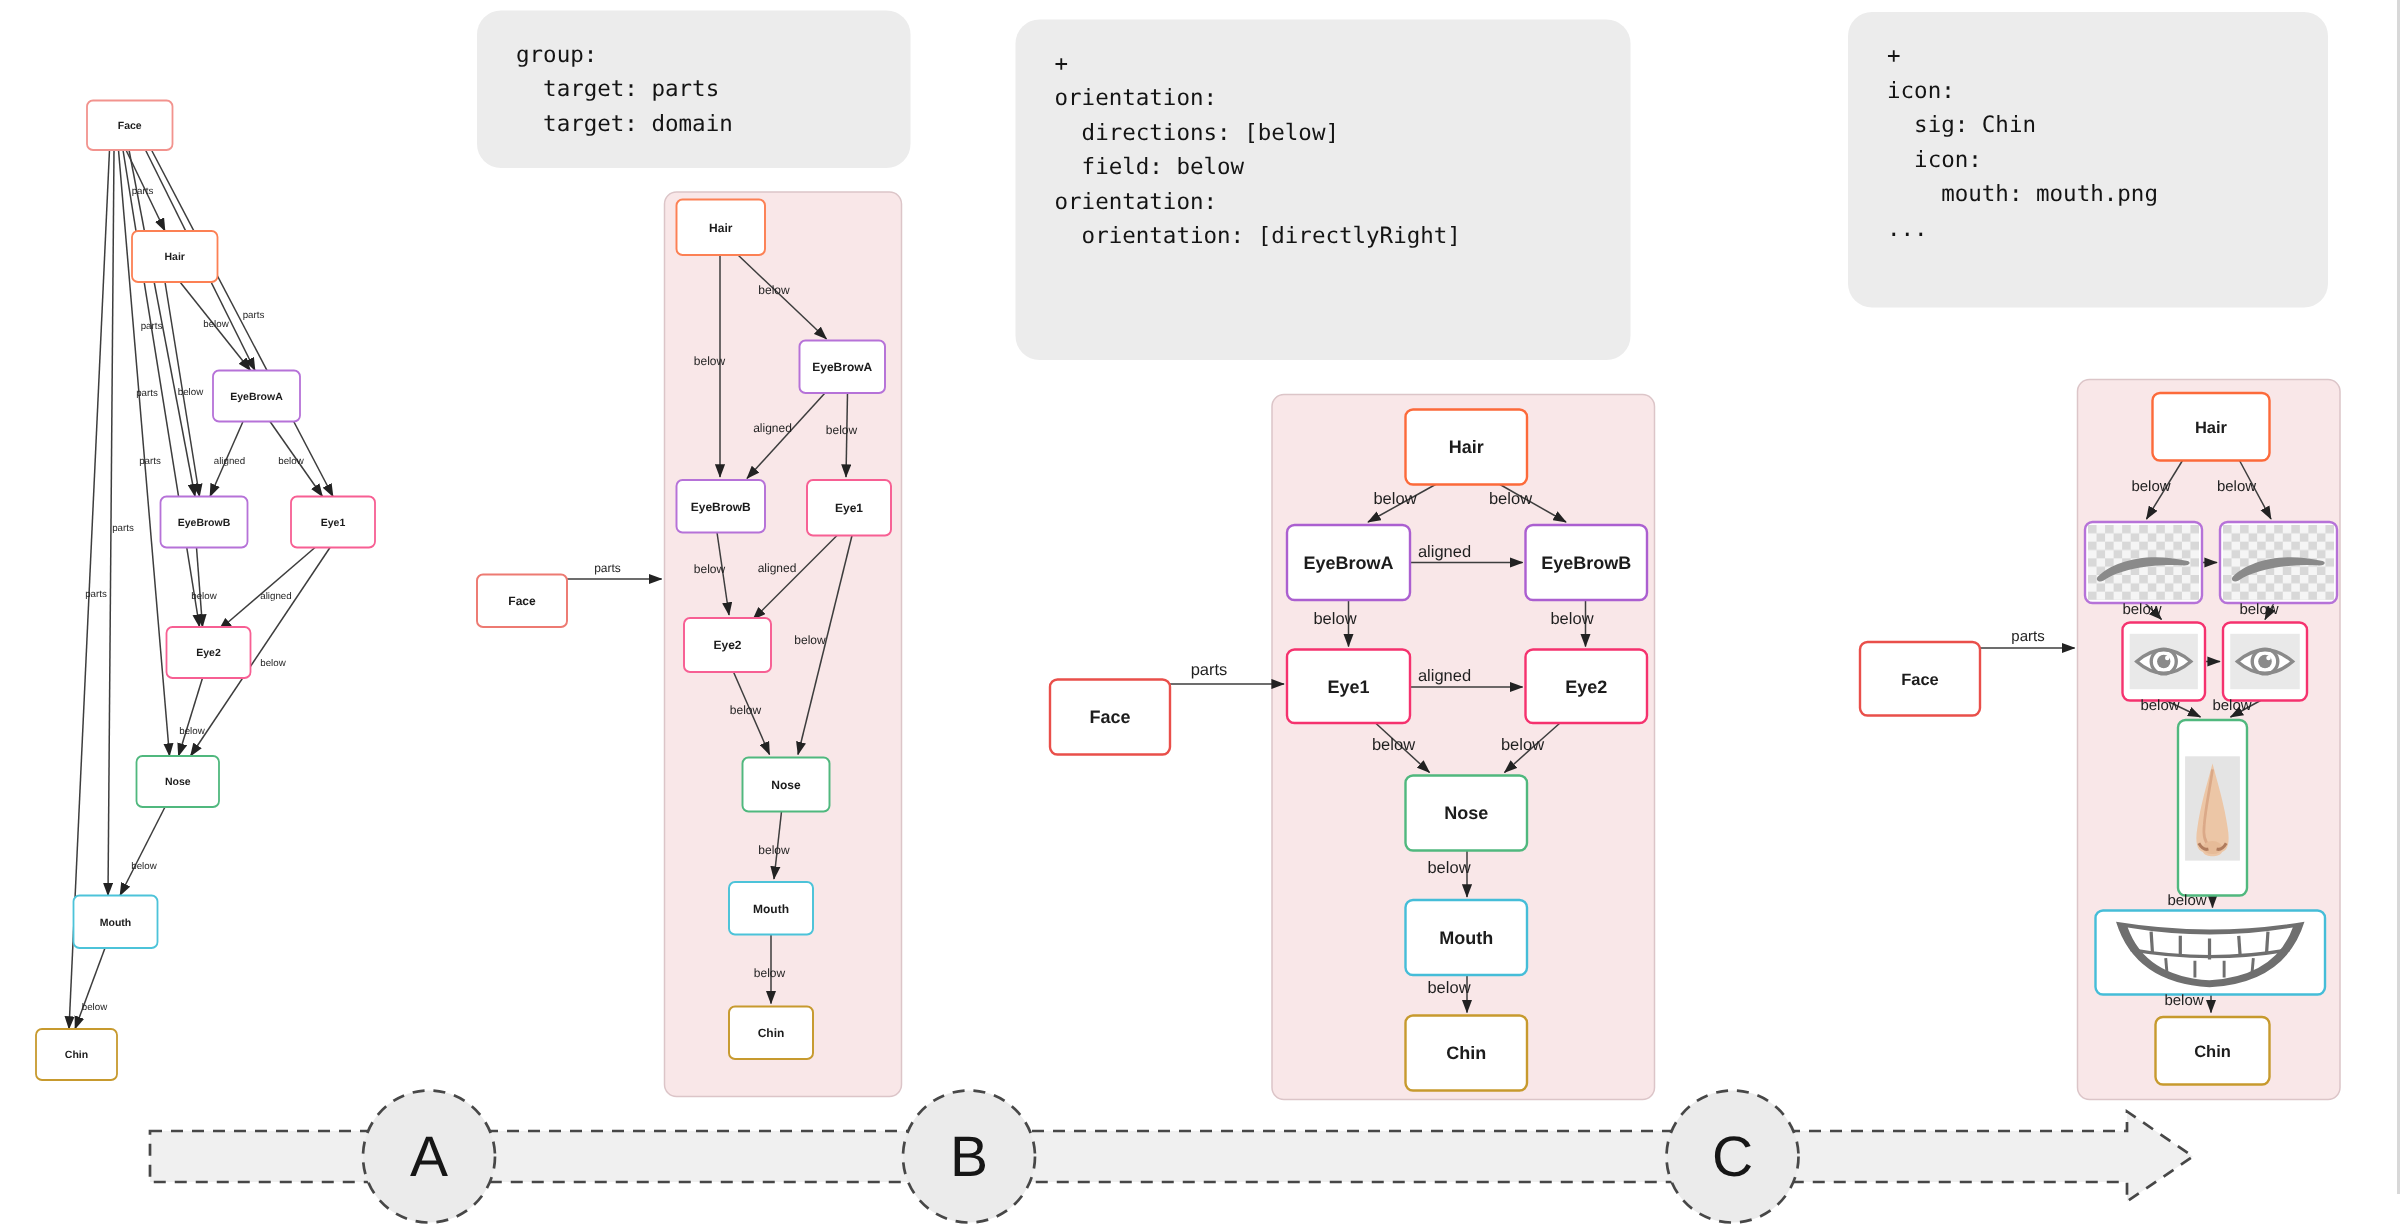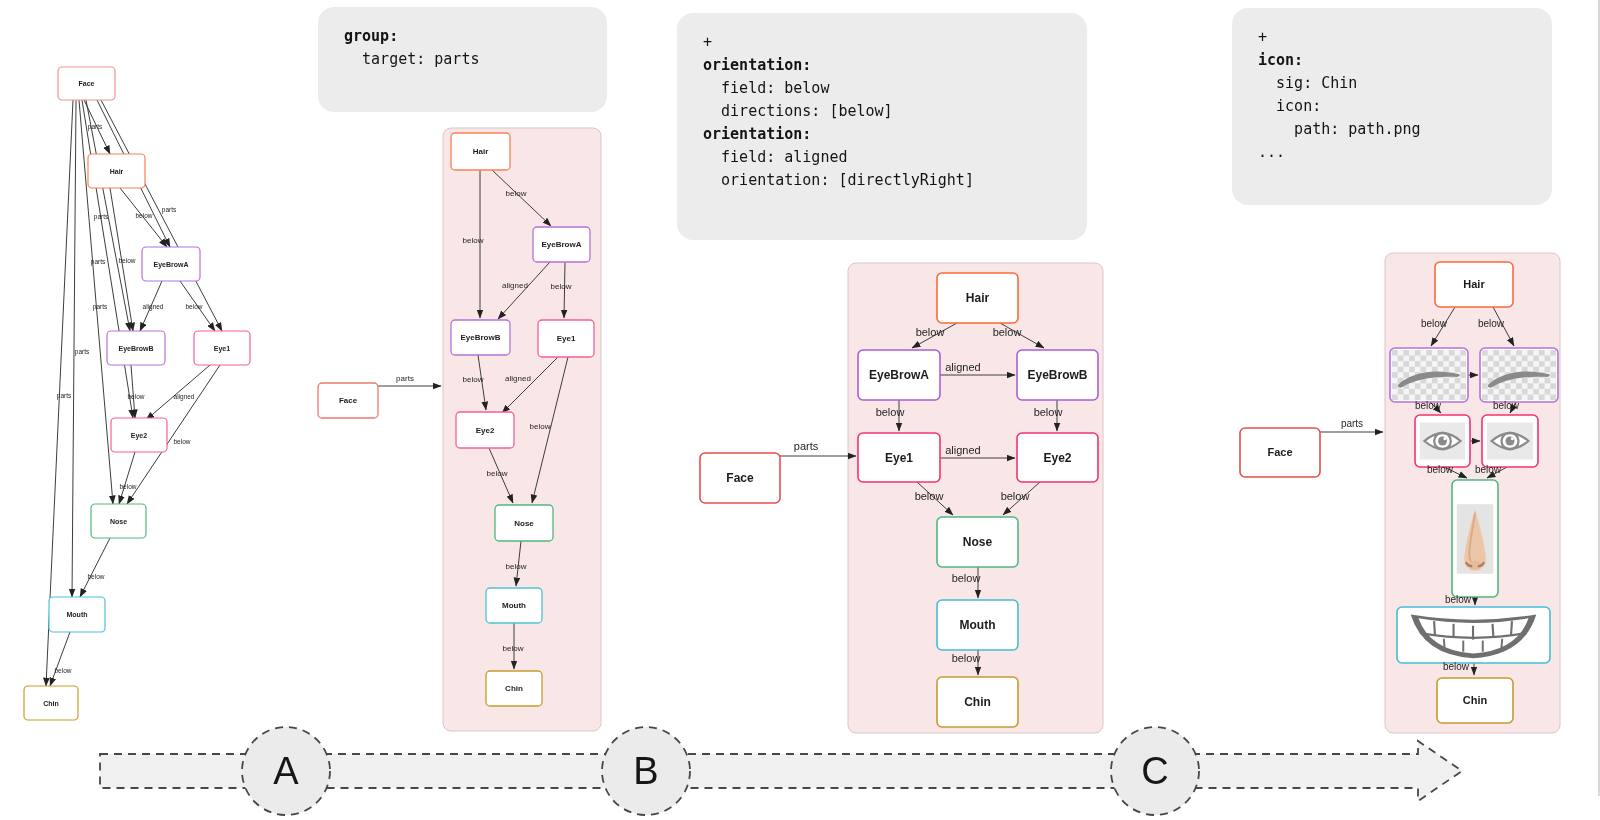--- a/index.html
+++ b/index.html
@@ -5,21 +5,21 @@
   html,body{margin:0;padding:0}
   body{width:1600px;height:820px;position:relative;background:#ffffff;
        font-family:"Liberation Sans",sans-serif;overflow:hidden}
   #canvas{position:absolute;left:0;top:0;width:1600px;height:820px}
   svg text{font-family:"Liberation Sans",sans-serif}
   .codeblock{position:absolute;background:#ececec;border-radius:16px;
        padding:18px 26px;font-family:"DejaVu Sans Mono",monospace;
        font-size:15px;line-height:23px;color:#141414;white-space:pre;
        box-sizing:border-box}
   .cl{white-space:pre}
-  .cl.b{font-weight:bold}
+  .cl.b{font-weight:normal}
   #cb0{left:318px;top:7px;width:289px;height:105px}
   #cb1{left:677px;top:13px;width:410px;height:227px}
   #cb2{left:1232px;top:8px;width:320px;height:197px}
   .right-edge{position:absolute;right:0;top:0;width:2px;height:796px;background:#d8d8d8}
 </style>
 </head>
 <body>
 
 <svg id="canvas" viewBox="0 0 1600 820" xmlns="http://www.w3.org/2000/svg">
   <defs>
@@ -321,16 +321,16 @@
     </g>
     <polygon points="100,754 1418,754 1418,741 1462,771 1418,801 1418,788 100,788" fill="#f0f0f0" stroke="#474747" stroke-width="1.8" stroke-dasharray="8 6"></polygon>
     <circle cx="286" cy="771" r="44" fill="#ebebeb" stroke="#474747" stroke-width="1.8" stroke-dasharray="8 6"></circle>
     <text x="286" y="784" text-anchor="middle" font-size="38" fill="#161616">A</text>
     <circle cx="646" cy="771" r="44" fill="#ebebeb" stroke="#474747" stroke-width="1.8" stroke-dasharray="8 6"></circle>
     <text x="646" y="784" text-anchor="middle" font-size="38" fill="#161616">B</text>
     <circle cx="1155" cy="771" r="44" fill="#ebebeb" stroke="#474747" stroke-width="1.8" stroke-dasharray="8 6"></circle>
     <text x="1155" y="784" text-anchor="middle" font-size="38" fill="#161616">C</text>
   </svg>
 
-<div id="cb0" class="codeblock"><div class="cl b">group:</div><div class="cl">  target: parts</div></div>
-<div id="cb1" class="codeblock"><div class="cl">+</div><div class="cl b">orientation:</div><div class="cl">  field: below</div><div class="cl">  directions: [below]</div><div class="cl b">orientation:</div><div class="cl">  field: aligned</div><div class="cl">  orientation: [directlyRight]</div></div>
-<div id="cb2" class="codeblock"><div class="cl">+</div><div class="cl b">icon:</div><div class="cl">  sig: Chin</div><div class="cl">  icon:</div><div class="cl">    path: path.png</div><div class="cl">...</div></div>
+<div id="cb0" class="codeblock"><div class="cl b">group:</div><div class="cl">  target: parts</div><div class="cl">  target: domain</div></div>
+<div id="cb1" class="codeblock"><div class="cl">+</div><div class="cl b">orientation:</div><div class="cl">  directions: [below]</div><div class="cl">  field: below</div><div class="cl b">orientation:</div><div class="cl">  orientation: [directlyRight]</div></div>
+<div id="cb2" class="codeblock"><div class="cl">+</div><div class="cl b">icon:</div><div class="cl">  sig: Chin</div><div class="cl">  icon:</div><div class="cl">    mouth: mouth.png</div><div class="cl">...</div></div>
 <div class="right-edge"></div>
 
 </body></html>

